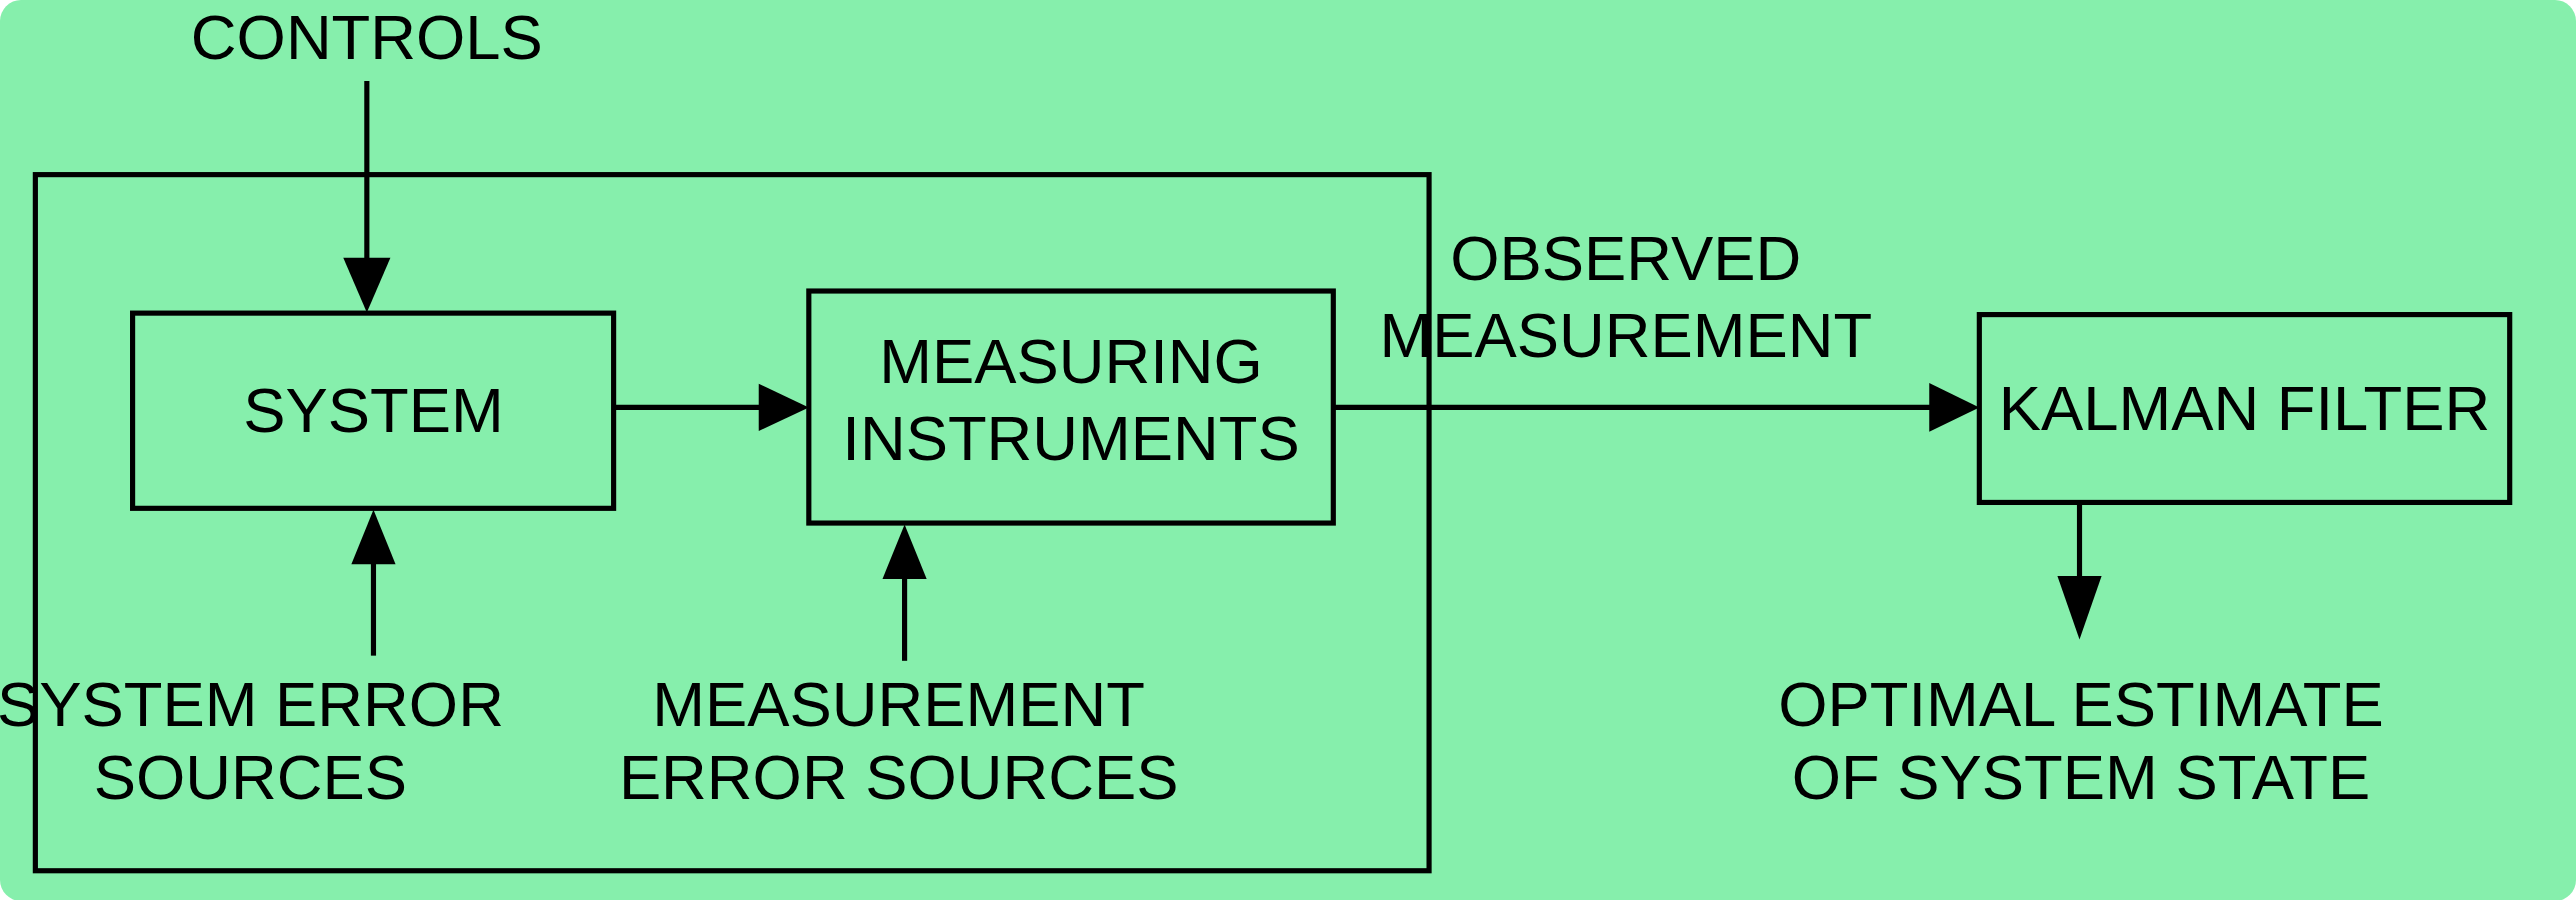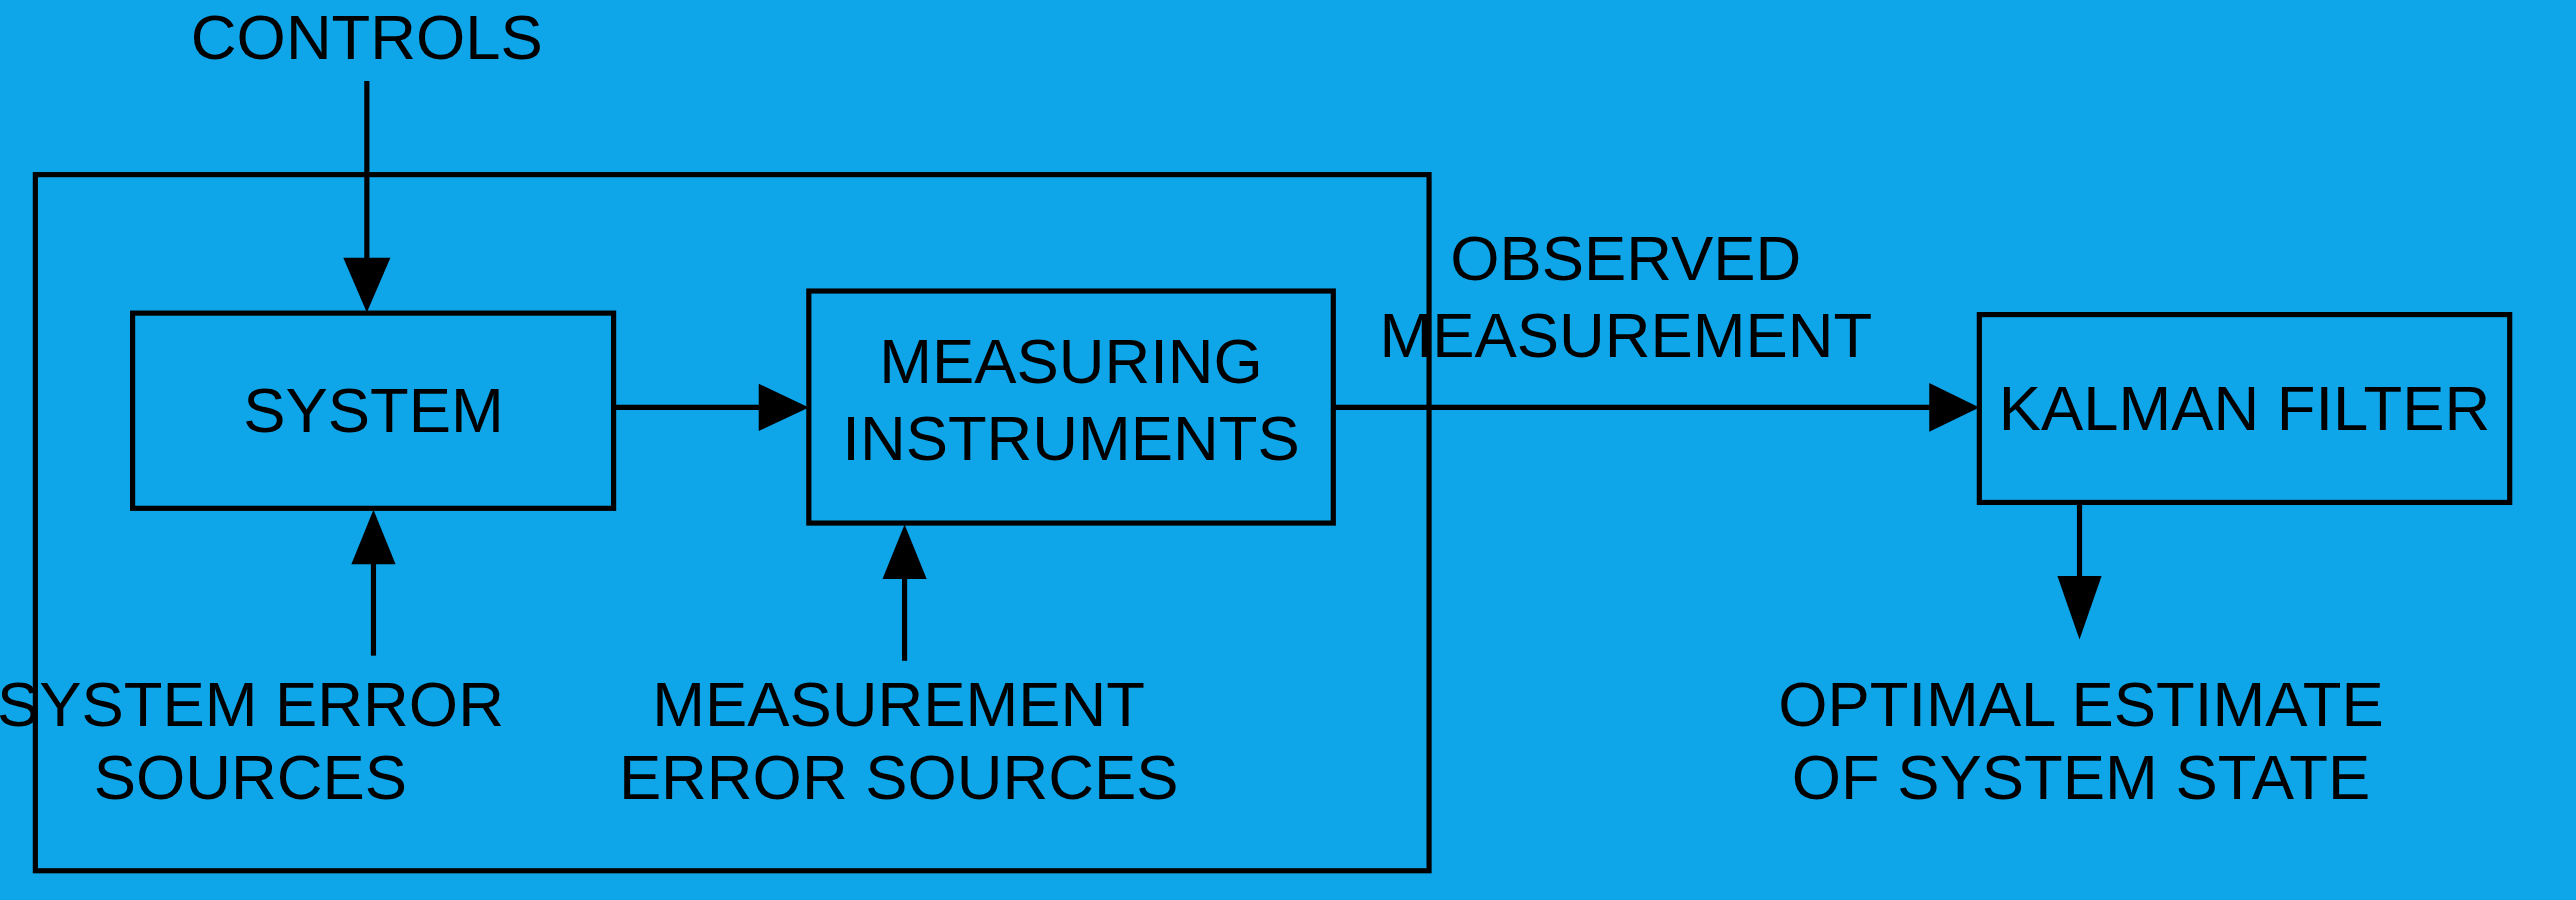--- a/index.html
+++ b/index.html
@@ -8,22 +8,23 @@
     padding: 0;
     background: #ffffff;
   }
   body {
     font-family: "Liberation Sans", sans-serif;
   }
   #diagram-root {
     position: relative;
     width: 2576px;
     height: 901px;
-    background: #0ea5e9;
+    background: #86efac;
     overflow: hidden;
+    border-radius: 21px;
   }
   svg.diagram-svg {
     display: block;
     width: 2576px;
     height: 901px;
   }
   .box-outline {
     fill: none;
     stroke: #000000;
     stroke-width: 7;

